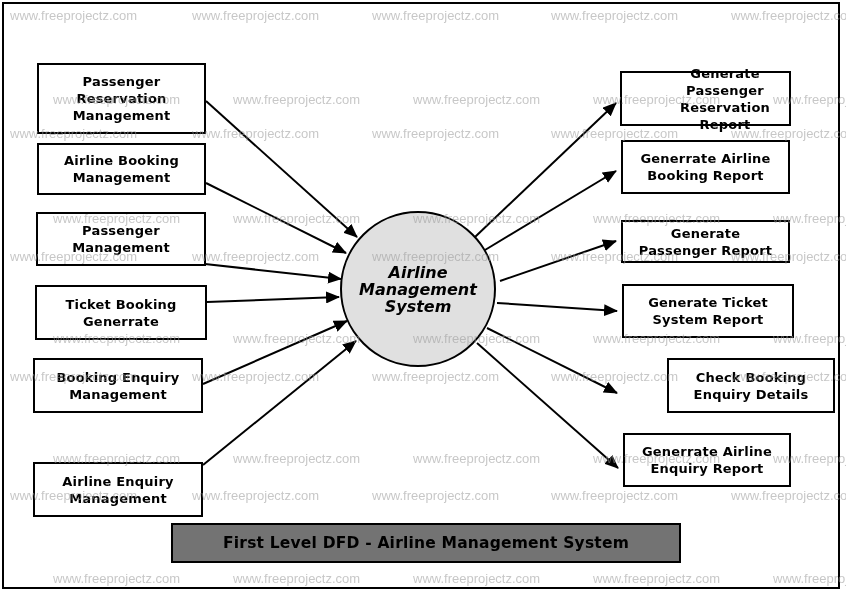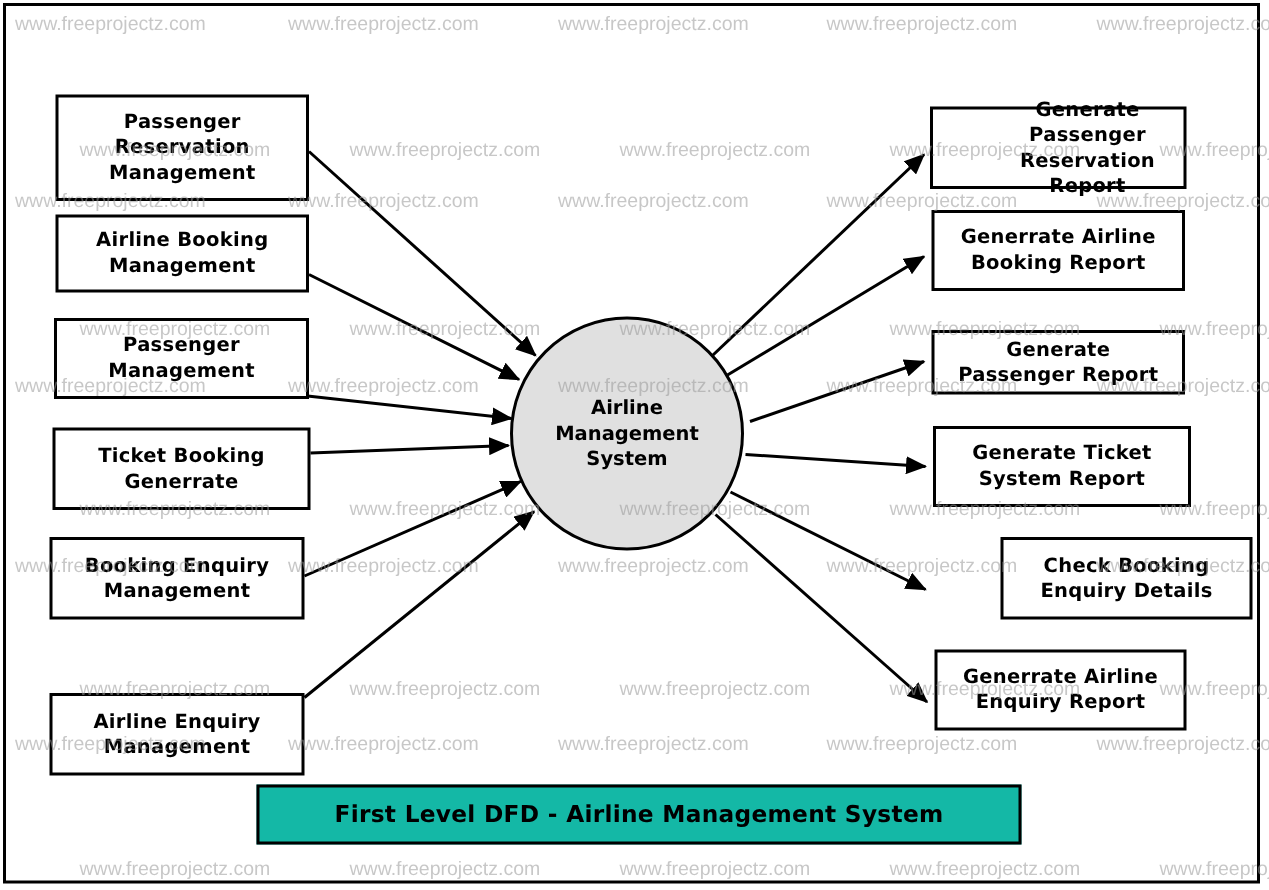--- a/index.html
+++ b/index.html
@@ -9,24 +9,24 @@
   .outer-border{position:absolute;left:2px;top:2px;width:838px;height:587px;
        border:2px solid #000;box-sizing:border-box;z-index:1;}
   .box{position:absolute;background:#ffffff;border:2px solid #000;
        box-sizing:border-box;display:flex;align-items:center;justify-content:center;
        text-align:center;z-index:3;}
   .box span{white-space:pre-line;font-weight:bold;font-size:13px;line-height:17px;
        color:#000;letter-spacing:0.2px;}
   .process-circle{position:absolute;left:340px;top:211px;width:156px;height:156px;
        border-radius:50%;background:#e0e0e0;border:2px solid #000;box-sizing:border-box;
        display:flex;align-items:center;justify-content:center;text-align:center;z-index:3;}
-  .process-circle span{white-space:pre-line;font-weight:bold;font-size:13px;
-       line-height:17px;color:#000;}
+  .process-circle span{white-space:pre-line;font-weight:bold;font-size:16px;
+       line-height:17px;color:#000;font-style:italic;}
   .caption-box{position:absolute;left:171px;top:523px;width:510px;height:40px;
-       background:#14b8a6;border:2px solid #000;box-sizing:border-box;
+       background:#737373;border:2px solid #000;box-sizing:border-box;
        display:flex;align-items:center;justify-content:center;z-index:3;}
   .caption-box span{font-weight:bold;font-size:15.5px;color:#000;letter-spacing:0.2px;}
   #arrows{position:absolute;left:0;top:0;width:846px;height:593px;z-index:4;
        pointer-events:none;}
   #wm-layer{position:absolute;left:0;top:0;width:846px;height:592px;z-index:5;
        pointer-events:none;overflow:hidden;}
   .wm{position:absolute;font-family:"Liberation Sans",sans-serif;font-size:13px;
        color:#9a9a9a;opacity:0.55;white-space:nowrap;}
 </style>
 </head>

